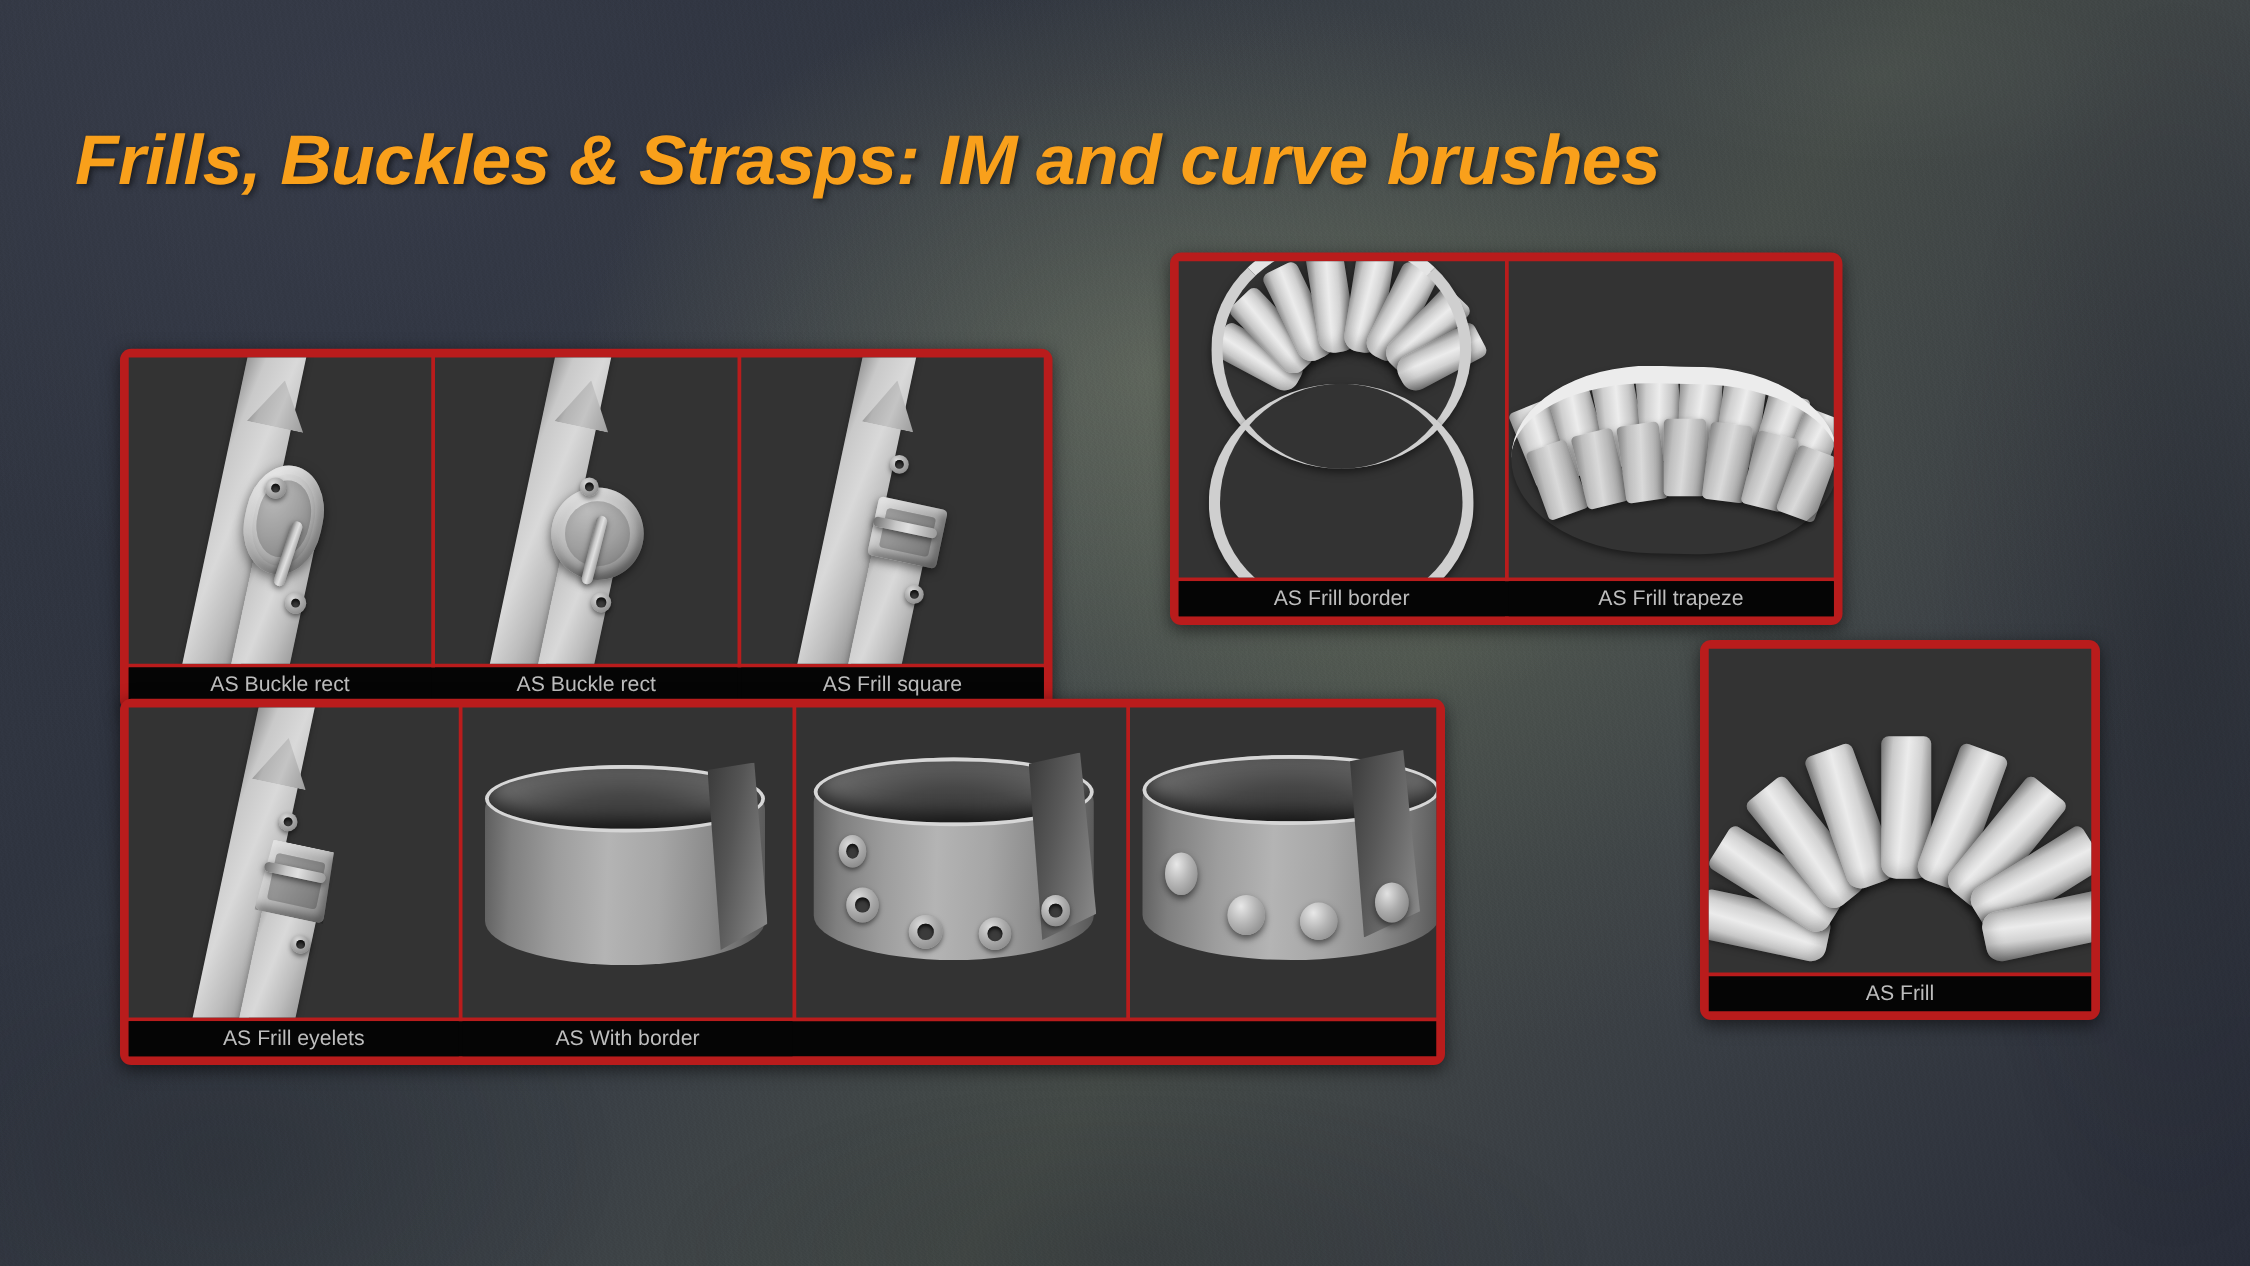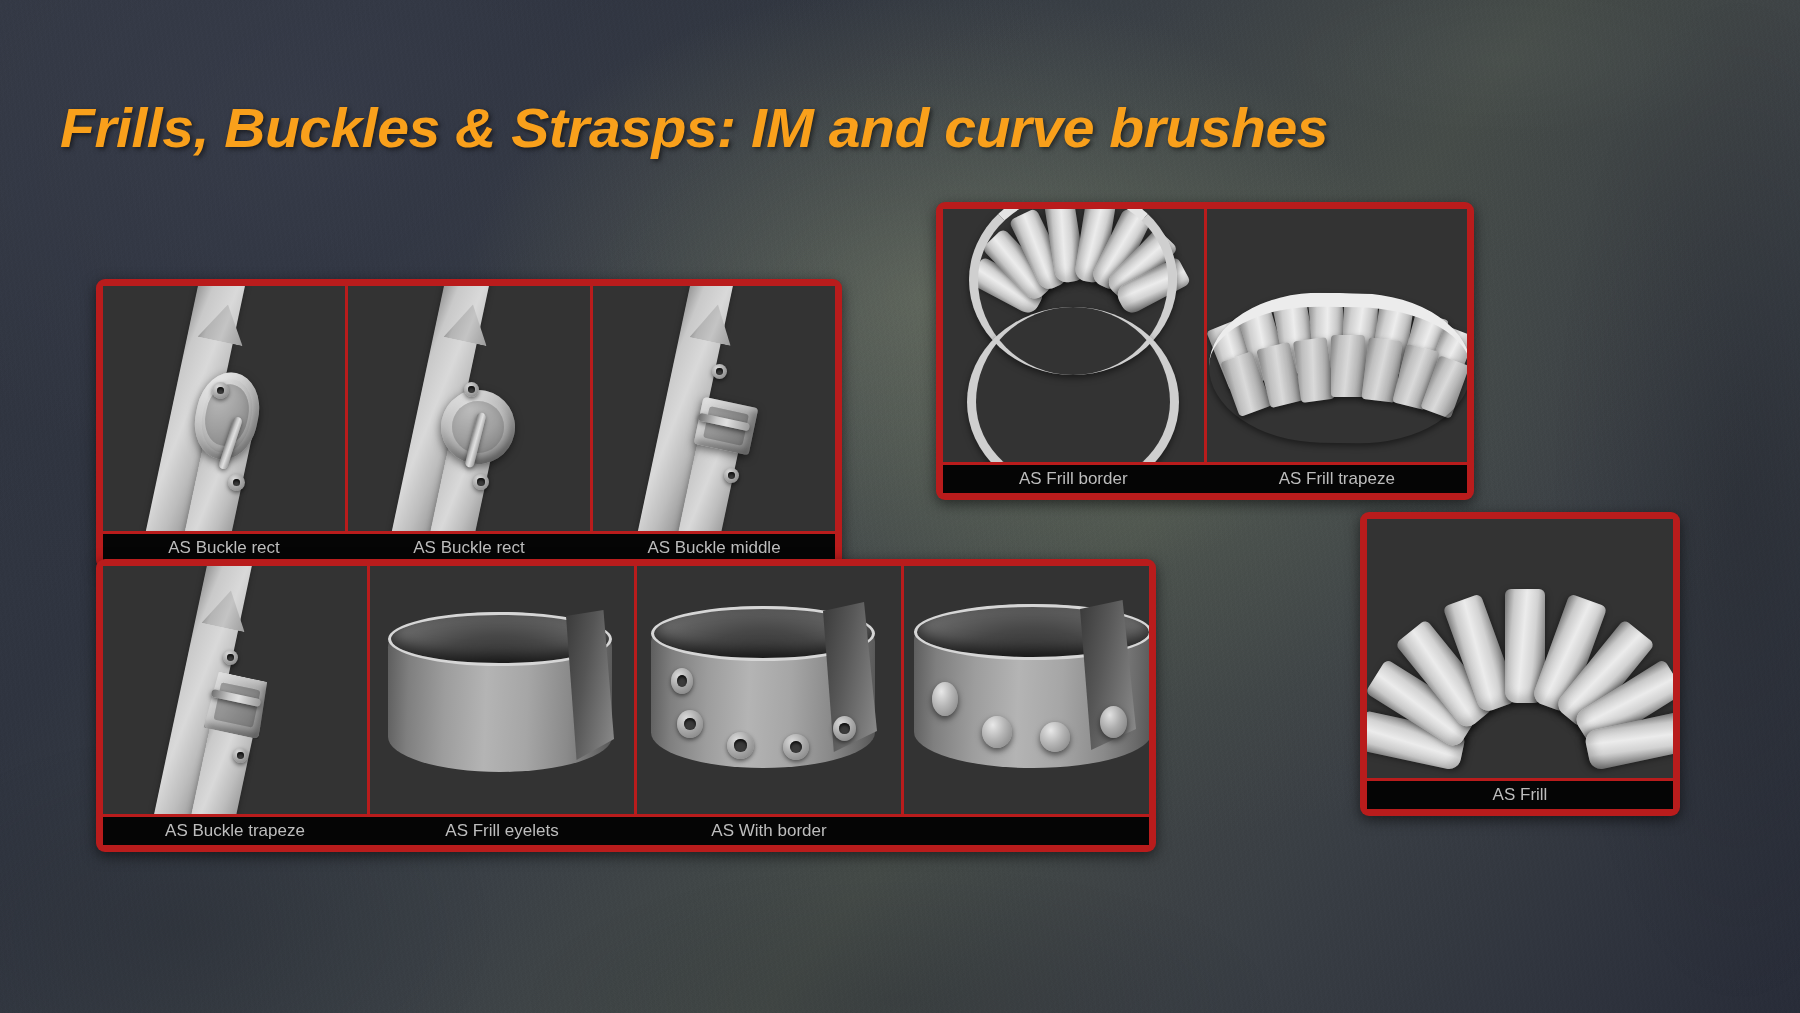--- a/index.html
+++ b/index.html
@@ -260,21 +260,21 @@
         <div class="bk-rect-hole" style="left:calc(50% - 8px); top:124px; width:40px; height:32px; transform:rotate(12deg); opacity:.3;"></div>
         <div class="prong" style="left:calc(50% - 16px); top:132px; width:52px; height:8px; transform:rotate(12deg);"></div>
         <div class="eyelet" style="left:calc(50% + 10px); top:182px; width:15px; height:15px;"></div>
       </div>
     </div>
   </div>
 
   <div class="caprow" style="grid-template-columns: repeat(3, 1fr); margin-top:3px;">
     <div>AS Buckle rect</div>
     <div>AS Buckle rect</div>
-    <div>AS Buckle middle</div>
+    <div>AS Frill square</div>
   </div>
 </div>
 
 <div class="panel" style="left:96px; top:559px; width:1060px; height:293px;">
   <div class="grid" style="grid-template-columns: 264px 264px 264px 1fr;">
 
     <div class="cell">
       <div class="viewport">
         <div class="strapband" style="left:50%; top:-6px; width:44px; height:300px; transform:translateX(-60%) rotate(12deg); transform-origin:50% 0;"></div>
         <div class="strapband" style="left:50%; top:120px; width:44px; height:190px; transform:translateX(-36%) rotate(12deg); transform-origin:50% 0;"></div>
@@ -327,21 +327,20 @@
                     clip-path:polygon(0 6%,76% 0,100% 86%,20% 100%);"></div>
         <div style="position:absolute; left:28px;  top:116px; width:26px; height:34px; border-radius:50%; background:radial-gradient(ellipse at 36% 28%, #e8e8e8 0%, #b5b5b5 45%, #7d7d7d 100%); box-shadow:0 3px 6px rgba(0,0,0,.55);"></div>
         <div style="position:absolute; left:78px;  top:150px; width:30px; height:32px; border-radius:50%; background:radial-gradient(ellipse at 36% 28%, #e8e8e8 0%, #b5b5b5 45%, #7d7d7d 100%); box-shadow:0 3px 6px rgba(0,0,0,.55);"></div>
         <div style="position:absolute; left:136px; top:156px; width:30px; height:30px; border-radius:50%; background:radial-gradient(ellipse at 36% 28%, #e8e8e8 0%, #b5b5b5 45%, #7d7d7d 100%); box-shadow:0 3px 6px rgba(0,0,0,.55);"></div>
         <div style="position:absolute; left:196px; top:140px; width:27px; height:32px; border-radius:50%; background:radial-gradient(ellipse at 36% 28%, #e2e2e2 0%, #ababab 45%, #757575 100%); box-shadow:0 3px 6px rgba(0,0,0,.55);"></div>
       </div>
     </div>
   </div>
 
   <div class="caprow" style="grid-template-columns: 264px 264px 264px 1fr; margin-top:3px;">
-    <div>AS Buckle trapeze</div>
     <div>AS Frill eyelets</div>
     <div>AS With border</div>
   </div>
 </div>
 
 <div class="panel" style="left:936px; top:202px; width:538px; height:298px;">
   <div class="grid" style="grid-template-columns: 1fr 1fr;">
 
     <div class="cell">
       <div class="viewport">

